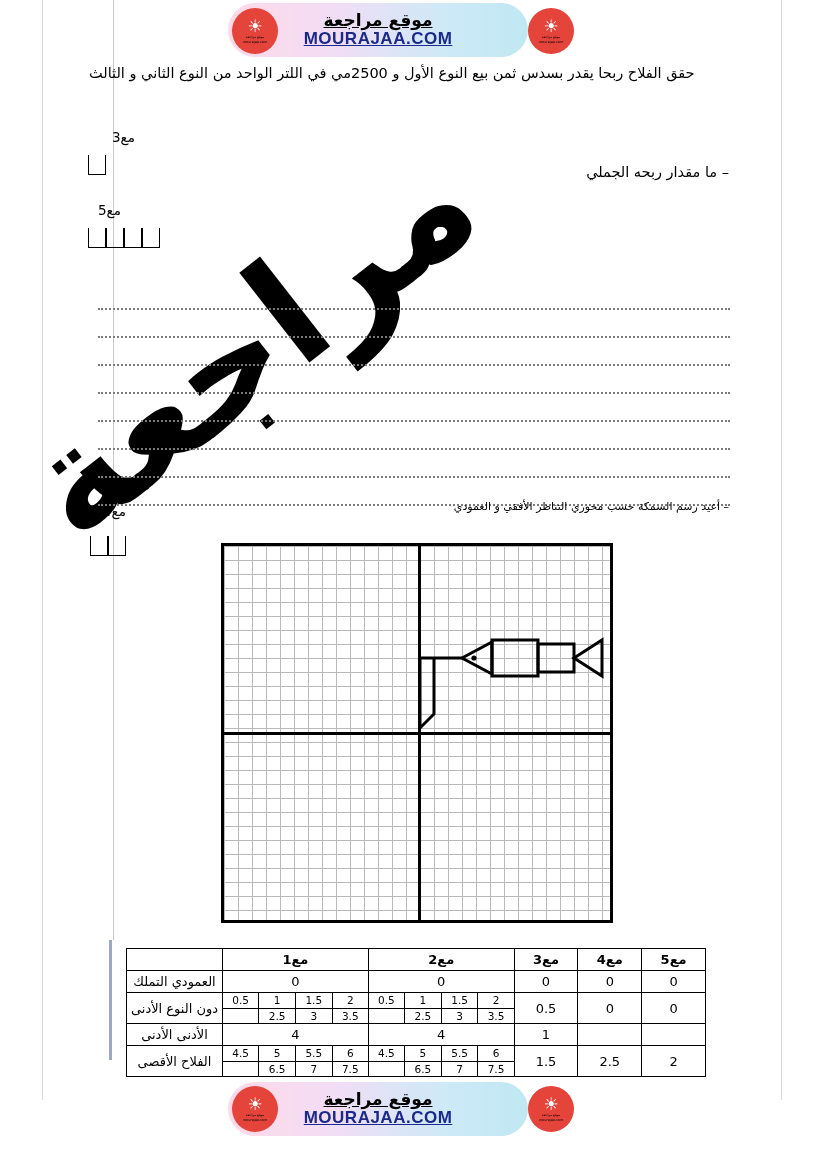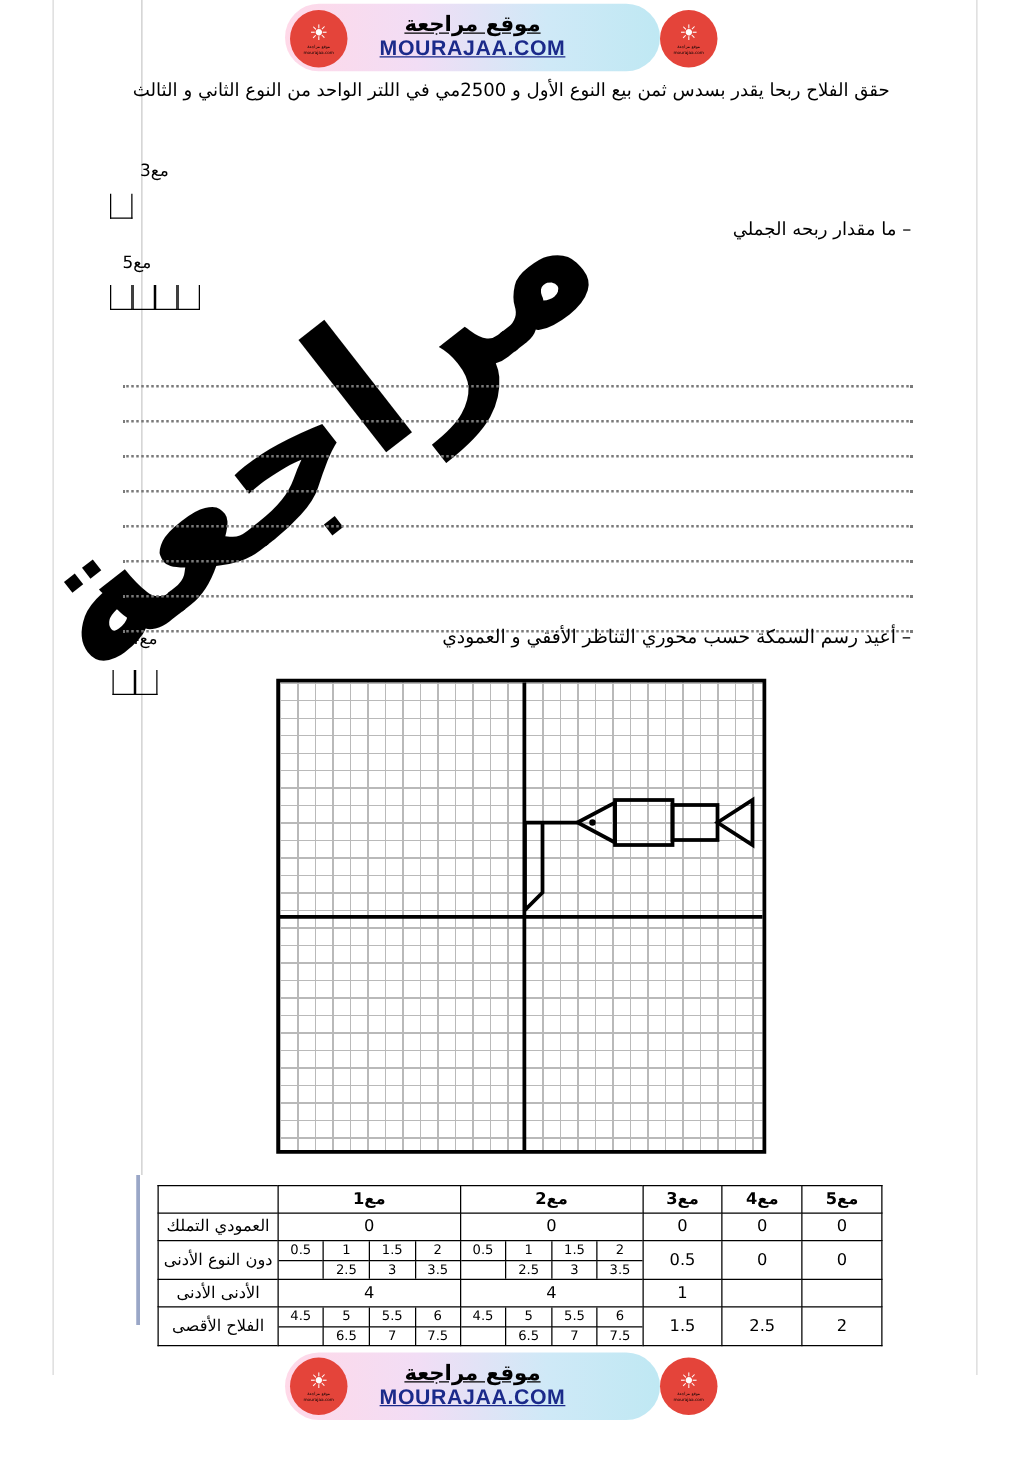--- a/index.html
+++ b/index.html
@@ -91,31 +91,31 @@
 
   
   .ar {
     direction: rtl;
     font-family: "DejaVu Sans", "Liberation Sans", sans-serif;
     color: #000;
   }
   .q-head {
     position: absolute;
     right: 96px; top: 62px; width: 640px;
-    font-size: 14.5px; text-align: center; line-height: 1.6;
+    font-size: 14.5px; text-align: left; line-height: 1.6;
   }
   .q1 {
     position: absolute;
-    right: 96px; top: 176px; width: 400px;
+    right: 96px; top: 164px; width: 400px;
     font-size: 14.5px; text-align: right;
   }
   .q2 {
     position: absolute;
     right: 96px; top: 500px; width: 420px;
-    font-size: 15px; text-align: right;
+    font-size: 11px; text-align: right;
   }
   .mark-label {
     position: absolute;
     font-size: 13.5px; direction: rtl;
     font-family: "DejaVu Sans", "Liberation Sans", sans-serif;
   }
   .m3 { left: 112px; top: 129px; }
   .m5 { left: 98px; top: 202px; }
   .m4 { left: 103px; top: 503px; }
 

